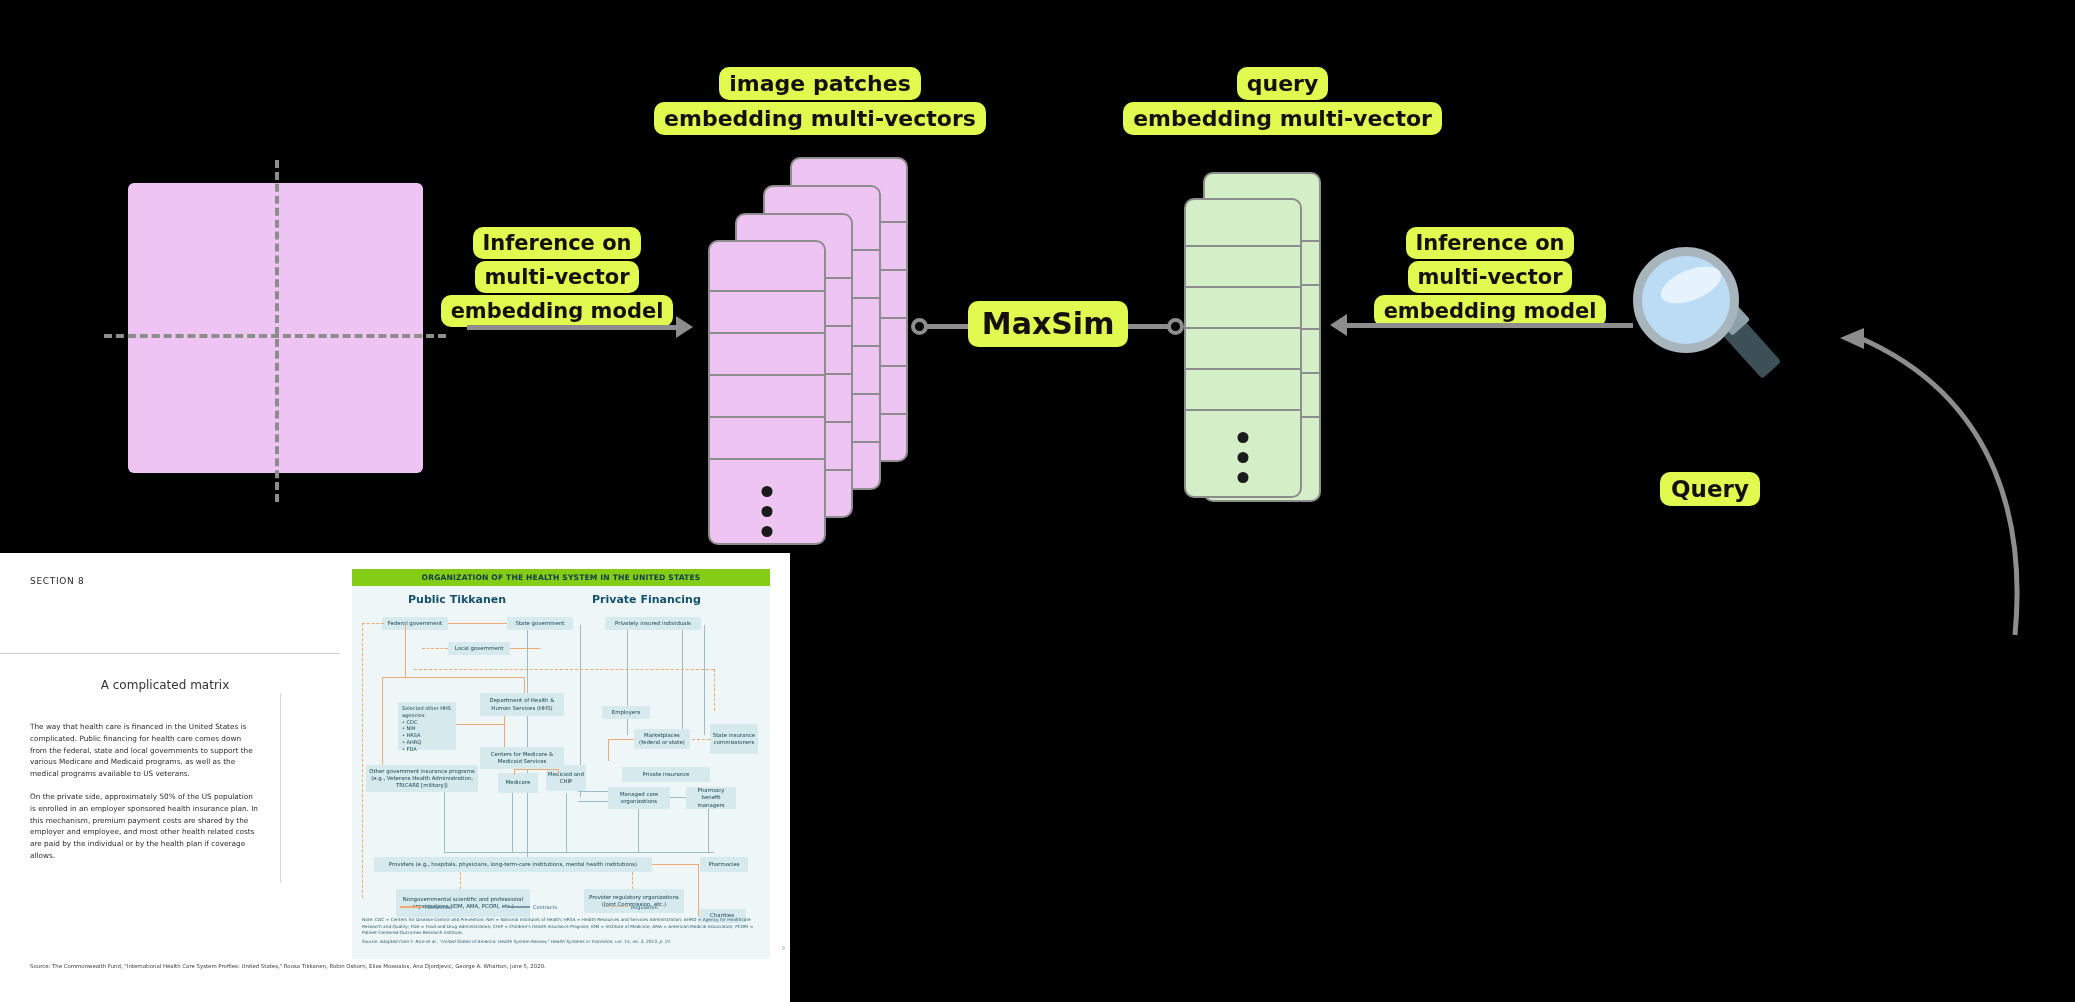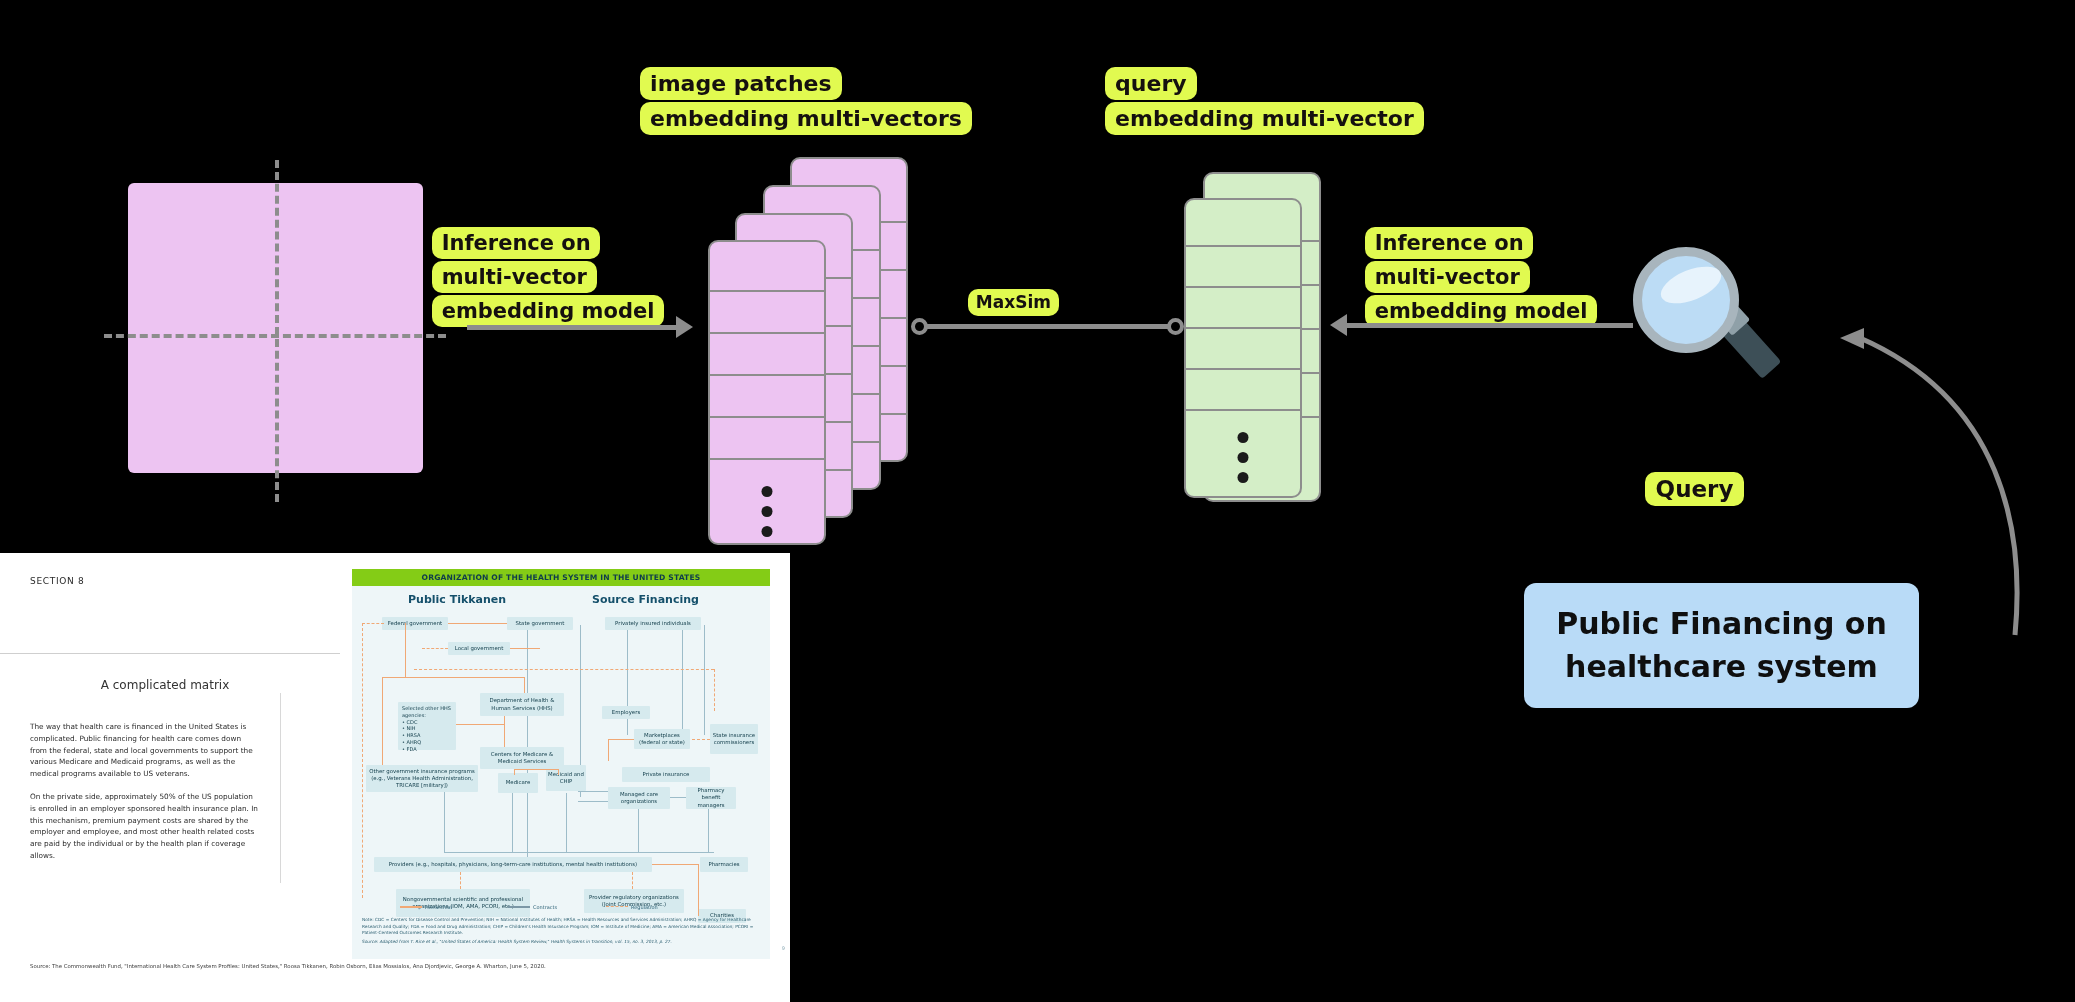--- a/index.html
+++ b/index.html
@@ -11,20 +11,21 @@
 
   
   .abs{position:absolute;}
 
   
   .hl{
     position:absolute;
     color:#15100f;
     font-weight:700;
     line-height:1.62;
+    text-align:center;
     white-space:pre-line;
   }
   .hl span{
     background:#e1fa50;
     border-radius:10px;
     box-decoration-break:clone;
     -webkit-box-decoration-break:clone;
     padding:.18em .46em;
   }
 
@@ -224,21 +225,21 @@
       <i></i>
         <i></i>
         <i></i>
     </div>
   </div>
 
   <div class="node-o" style="left:911px;top:318px;"></div>
   <div class="arrow-line" style="left:925px;top:324px;width:246px;"></div>
   <div class="node-o" style="left:1167px;top:318px;"></div>
 
-  <div class="hl" style="left:968px;top:262px;width:160px;font-size:17px;">
+  <div class="hl" style="left:968px;top:252px;width:160px;font-size:30px;">
     <span>MaxSim</span>
   </div>
 
   <div class="card green" style="left:1203px;top:172px;width:118px;height:330px;">
     <div class="row" style="top:66px;"></div>
       <div class="row" style="top:110px;"></div>
     <div class="row" style="top:154px;"></div>
       <div class="row" style="top:198px;"></div>
     <div class="row" style="top:242px;"></div>
   </div>
@@ -274,42 +275,39 @@
 
   <svg id="curve" viewBox="0 0 300 400">
     <path d="M 275 355 C 285 250 262 120 120 58" fill="none" stroke="#8d8d8d" stroke-width="5"></path>
     <polygon points="124,48 100,58 124,69" fill="#8d8d8d"></polygon>
   </svg>
 
   <div class="hl" style="left:1645px;top:434px;width:130px;font-size:23px;">
     <span>Query</span>
   </div>
 
-  <div class="abs" id="query-box">
-    <span>Public Financing on healthcare system</span>
-  </div>
 
   <div class="abs" id="doc">
 
     <div id="doc-left">
       <div id="doc-sec">SECTION 8</div>
       <div id="doc-rule"></div>
       <div id="doc-sub">A complicated matrix</div>
       <div class="doc-p" id="doc-p1">The way that health care is financed in the United States is complicated. Public financing for health care comes down from the federal, state and local governments to support the various Medicare and Medicaid programs, as well as the medical programs available to US veterans.</div>
       <div class="doc-p" id="doc-p2">On the private side, approximately 50% of the US population is enrolled in an employer sponsored health insurance plan. In this mechanism, premium payment costs are shared by the employer and employee, and most other health related costs are paid by the individual or by the health plan if coverage allows.</div>
       <div id="doc-vrule"></div>
     </div>
 
     <div id="doc-src">Source: The Commonwealth Fund, "International Health Care System Profiles: United States," Roosa Tikkanen, Robin Osborn, Elias Mossialos, Ana Djordjevic, George A. Wharton, June 5, 2020.</div>
 
     <div id="diag">
       <div id="diag-band">ORGANIZATION OF THE HEALTH SYSTEM IN THE UNITED STATES</div>
 
       <div class="diag-col-h" id="diag-ph">Public Tikkanen</div>
-      <div class="diag-col-h" id="diag-prh">Source Financing</div>
+      <div class="diag-col-h" id="diag-prh">Private Financing</div>
 
       <div class="ln" style="left:175px;top:56px;width:1px;height:232px;"></div>
       <div class="ln" style="left:228px;top:56px;width:1px;height:172px;"></div>
       <div class="ln" style="left:275px;top:56px;width:1px;height:110px;"></div>
       <div class="ln" style="left:330px;top:56px;width:1px;height:110px;"></div>
       <div class="ln" style="left:352px;top:56px;width:1px;height:110px;"></div>
 
       <div class="nd" style="left:30px;top:48px;width:66px;height:13px;">Federal government</div>
       <div class="nd" style="left:155px;top:48px;width:66px;height:13px;">State government</div>
       <div class="nd" style="left:253px;top:48px;width:96px;height:13px;">Privately insured individuals</div>

